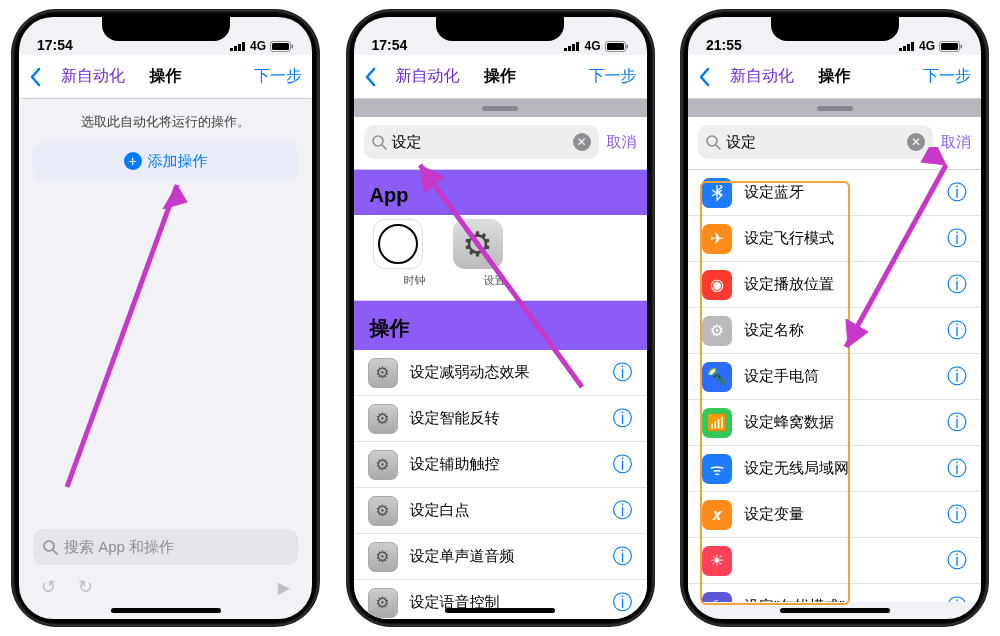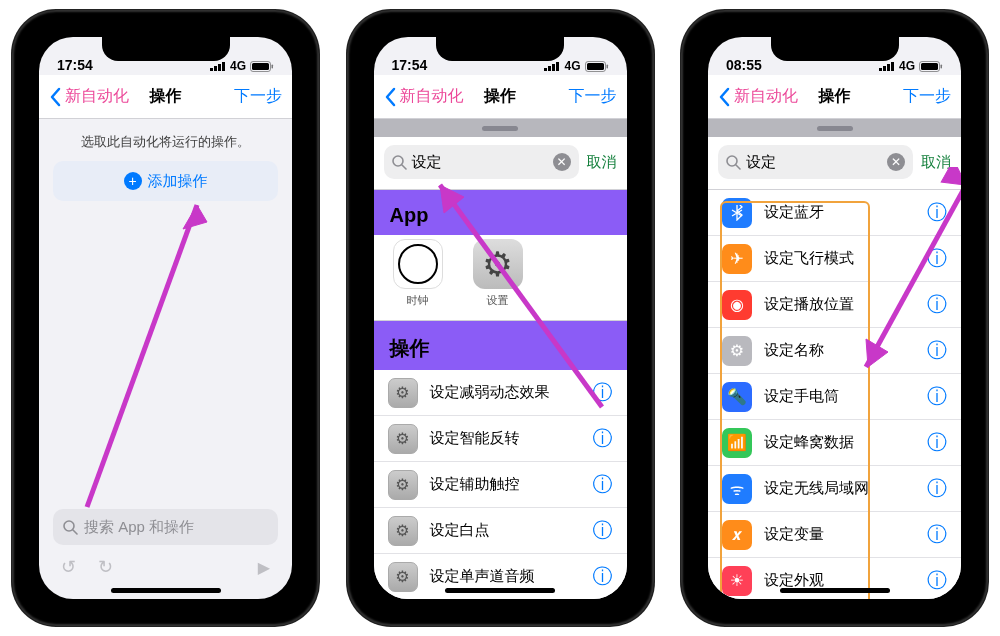--- a/index.html
+++ b/index.html
@@ -8,21 +8,21 @@
   background: #fff;
   font-family: -apple-system, "PingFang SC", "Helvetica Neue", sans-serif;
   display: flex; justify-content: space-between; gap: 18px;
   padding: 10px 12px;
 }
 
 .phone {
   width: 307px; height: 616px;
   background: #000;
   border-radius: 44px;
-  padding: 27px;
+  padding: 7px;
   position: relative;
   box-shadow: 0 0 0 1px #222, inset 0 0 2px 2px #333;
   flex-shrink: 0;
 }
 .screen {
   width: 100%; height: 100%;
   background: #f2f2f6;
   border-radius: 34px;
   overflow: hidden;
   position: relative;
@@ -43,21 +43,21 @@
   padding: 0 18px 2px; font-size: 14px; font-weight: 600;
 }
 .status-right { display: flex; align-items: center; gap: 4px; }
 .status-right svg { display: block; }
 
 .nav-bar {
   height: 44px; background: #fff; border-bottom: 0.5px solid #d1d1d6;
   display: flex; align-items: center; justify-content: space-between;
   padding: 0 10px; position: relative;
 }
-.nav-back { display: flex; align-items: center; color: #ec4899; font-size: 16px; gap: 4px; }
+.nav-back { display: flex; align-items: center; color: #6d28d9; font-size: 16px; gap: 20px; }
 .nav-back svg { width: 12px; height: 20px; }
 .nav-title { position: absolute; left: 50%; transform: translateX(-50%);
   font-size: 16px; font-weight: 600; }
 .nav-next { color: #007aff; font-size: 16px; }
 
 .subtitle { font-size: 13px; color: #404040; padding: 14px 16px 10px; text-align: center; }
 
 .add-action-btn {
   margin: 0 14px; height: 40px; background: #e8edf7; border-radius: 10px;
   display: flex; align-items: center; justify-content: center; gap: 6px;
@@ -93,29 +93,29 @@
 .search-field {
   flex: 1; background: #eeeeef; border-radius: 10px; height: 34px;
   display: flex; align-items: center; padding: 0 8px; gap: 5px; font-size: 15px;
 }
 .search-field .mag { color: #8e8e93; flex-shrink: 0; }
 .search-field .txt { flex: 1; color: #000; }
 .search-field .clr {
   width: 18px; height: 18px; border-radius: 50%; background: #8e8e93; color: #fff;
   display: flex; align-items: center; justify-content: center; font-size: 12px; line-height: 1;
 }
-.cancel-txt { color: #15803d; font-size: 15px; }
+.cancel-txt { color: #8b5cf6; font-size: 15px; }
 
 .sec-hdr { font-size: 20px; font-weight: 700; padding: 14px 16px 8px; background: #8b5cf6; }
 
 .app-row {
   background: #fff; padding: 4px 16px 12px; display: flex; gap: 24px;
   border-bottom: 0.5px solid #d1d1d6;
 }
-.app-item { width: 56px; text-align: center; }
+.app-item { width: 56px; text-align: right; }
 .app-icon { width: 50px; height: 50px; border-radius: 12px; margin: 0 auto 4px;
   display: flex; align-items: center; justify-content: center; }
 .app-clock { background: #fff; border: 1px solid #ddd; position: relative; }
 .app-clock::after { content: ""; width: 36px; height: 36px; border: 2px solid #000; border-radius: 50%;
   position: absolute; }
 .app-settings { background: linear-gradient(#ddd,#bbb); position: relative; }
 .app-settings::after { content: "⚙"; font-size: 34px; color: #444; }
 .app-name { font-size: 11px; color: #555; }
 
 .list { background: #fff; }
@@ -298,21 +298,21 @@
         <line x1="180" y1="240" x2="18" y2="18"></line>
         <polygon points="18,18 22,46 42,30"></polygon>
       </svg>
   </div>
 </div>
 
 <div class="phone">
   <div class="screen">
     <div class="notch"></div>
     <div class="status-bar">
-      <span>08:55</span>
+      <span>21:55</span>
       <span class="status-right">
         <svg width="16" height="10" viewBox="0 0 16 10">
             <rect x="0" y="7" width="3" height="3" fill="#000"></rect>
             <rect x="4" y="5" width="3" height="5" fill="#000"></rect>
             <rect x="8" y="3" width="3" height="7" fill="#000"></rect>
             <rect x="12" y="1" width="3" height="9" fill="#000"></rect>
           </svg>
         <span style="font-size:12px">4G</span>
         <svg width="24" height="11" viewBox="0 0 24 11">
             <rect x="0.5" y="0.5" width="20" height="10" rx="2.5" fill="none" stroke="#000" stroke-opacity="0.4"></rect>
@@ -386,21 +386,20 @@
           <span class="lbl">设定无线局域网</span>
           <span class="info-i">ⓘ</span>
         </div>
         <div class="list-row">
           <span class="row-icon" style="background:#ff8c1a">𝒙</span>
           <span class="lbl">设定变量</span>
           <span class="info-i">ⓘ</span>
         </div>
         <div class="list-row">
           <span class="row-icon" style="background:#ff4057">☀</span>
-          <span class="lbl">设定外观</span>
           <span class="info-i">ⓘ</span>
         </div>
         <div class="list-row">
           <span class="row-icon" style="background:#5e57d8">☾</span>
           <span class="lbl">设定"勿扰模式"</span>
           <span class="info-i">ⓘ</span>
         </div>
       </div>
 
     <div class="highlight-box"></div>

